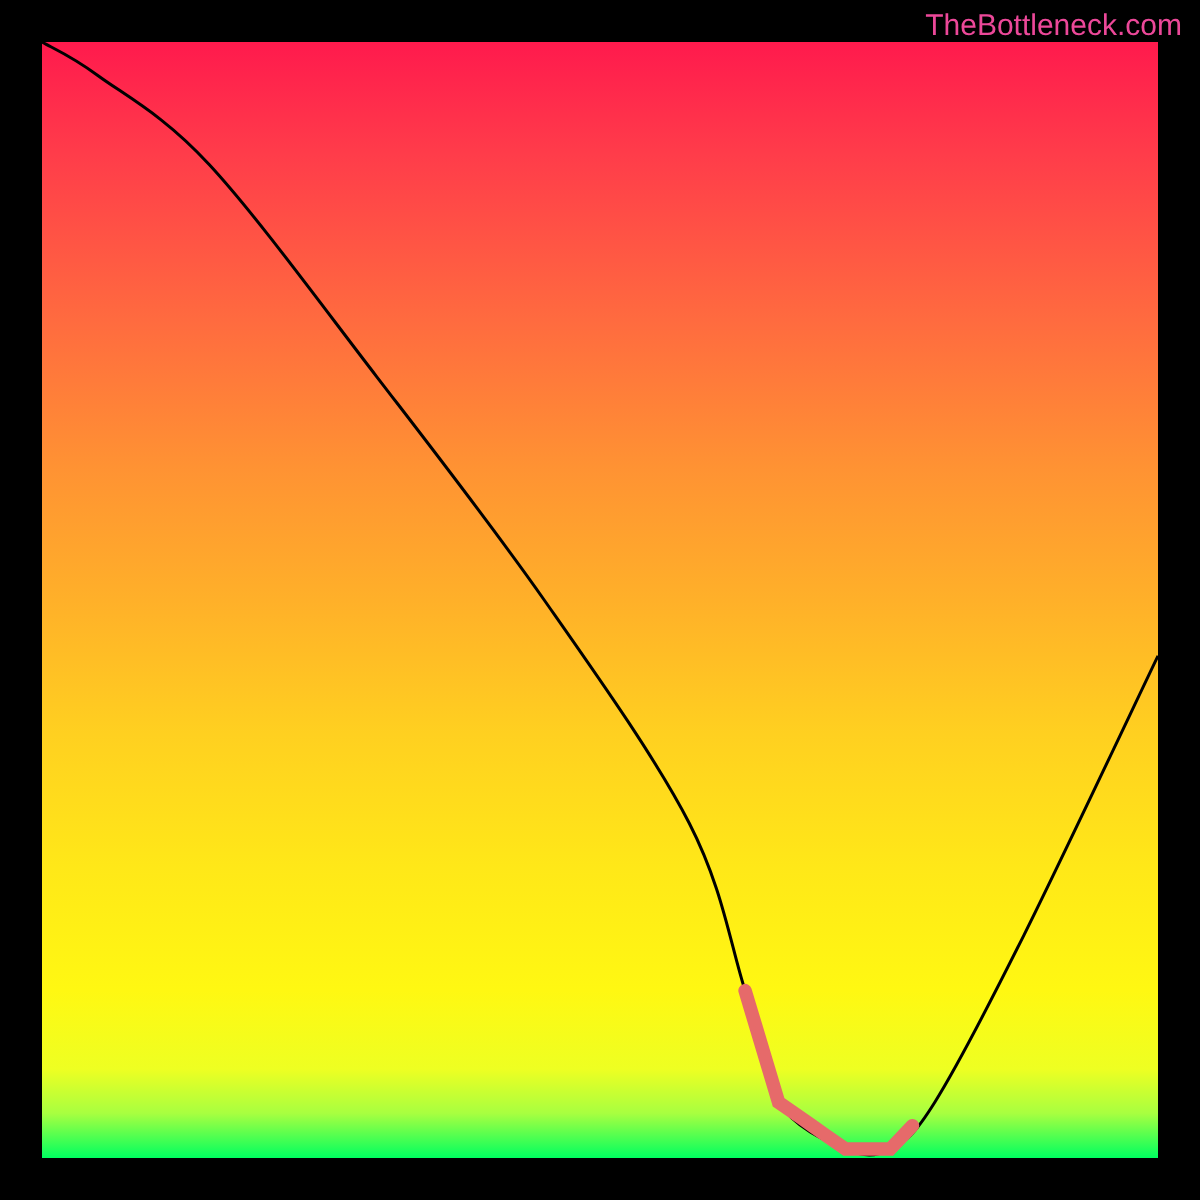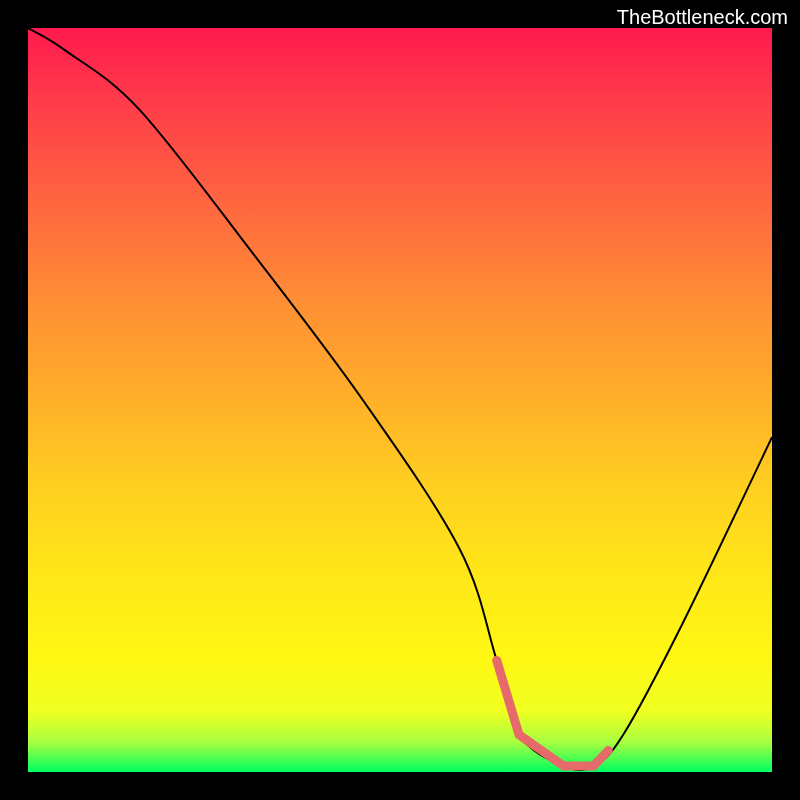--- a/index.html
+++ b/index.html
@@ -12,21 +12,21 @@
   }
   .container {
     position: relative;
     width: 800px;
     height: 800px;
   }
   .watermark {
     position: absolute;
     top: 6px;
     right: 12px;
-    color: #ffffff;
+    color: #ec4899;
     font-size: 20px;
     font-weight: normal;
     z-index: 10;
   }
   .plot-area {
     position: absolute;
     left: 28px;
     top: 28px;
     width: 744px;
     height: 744px;

